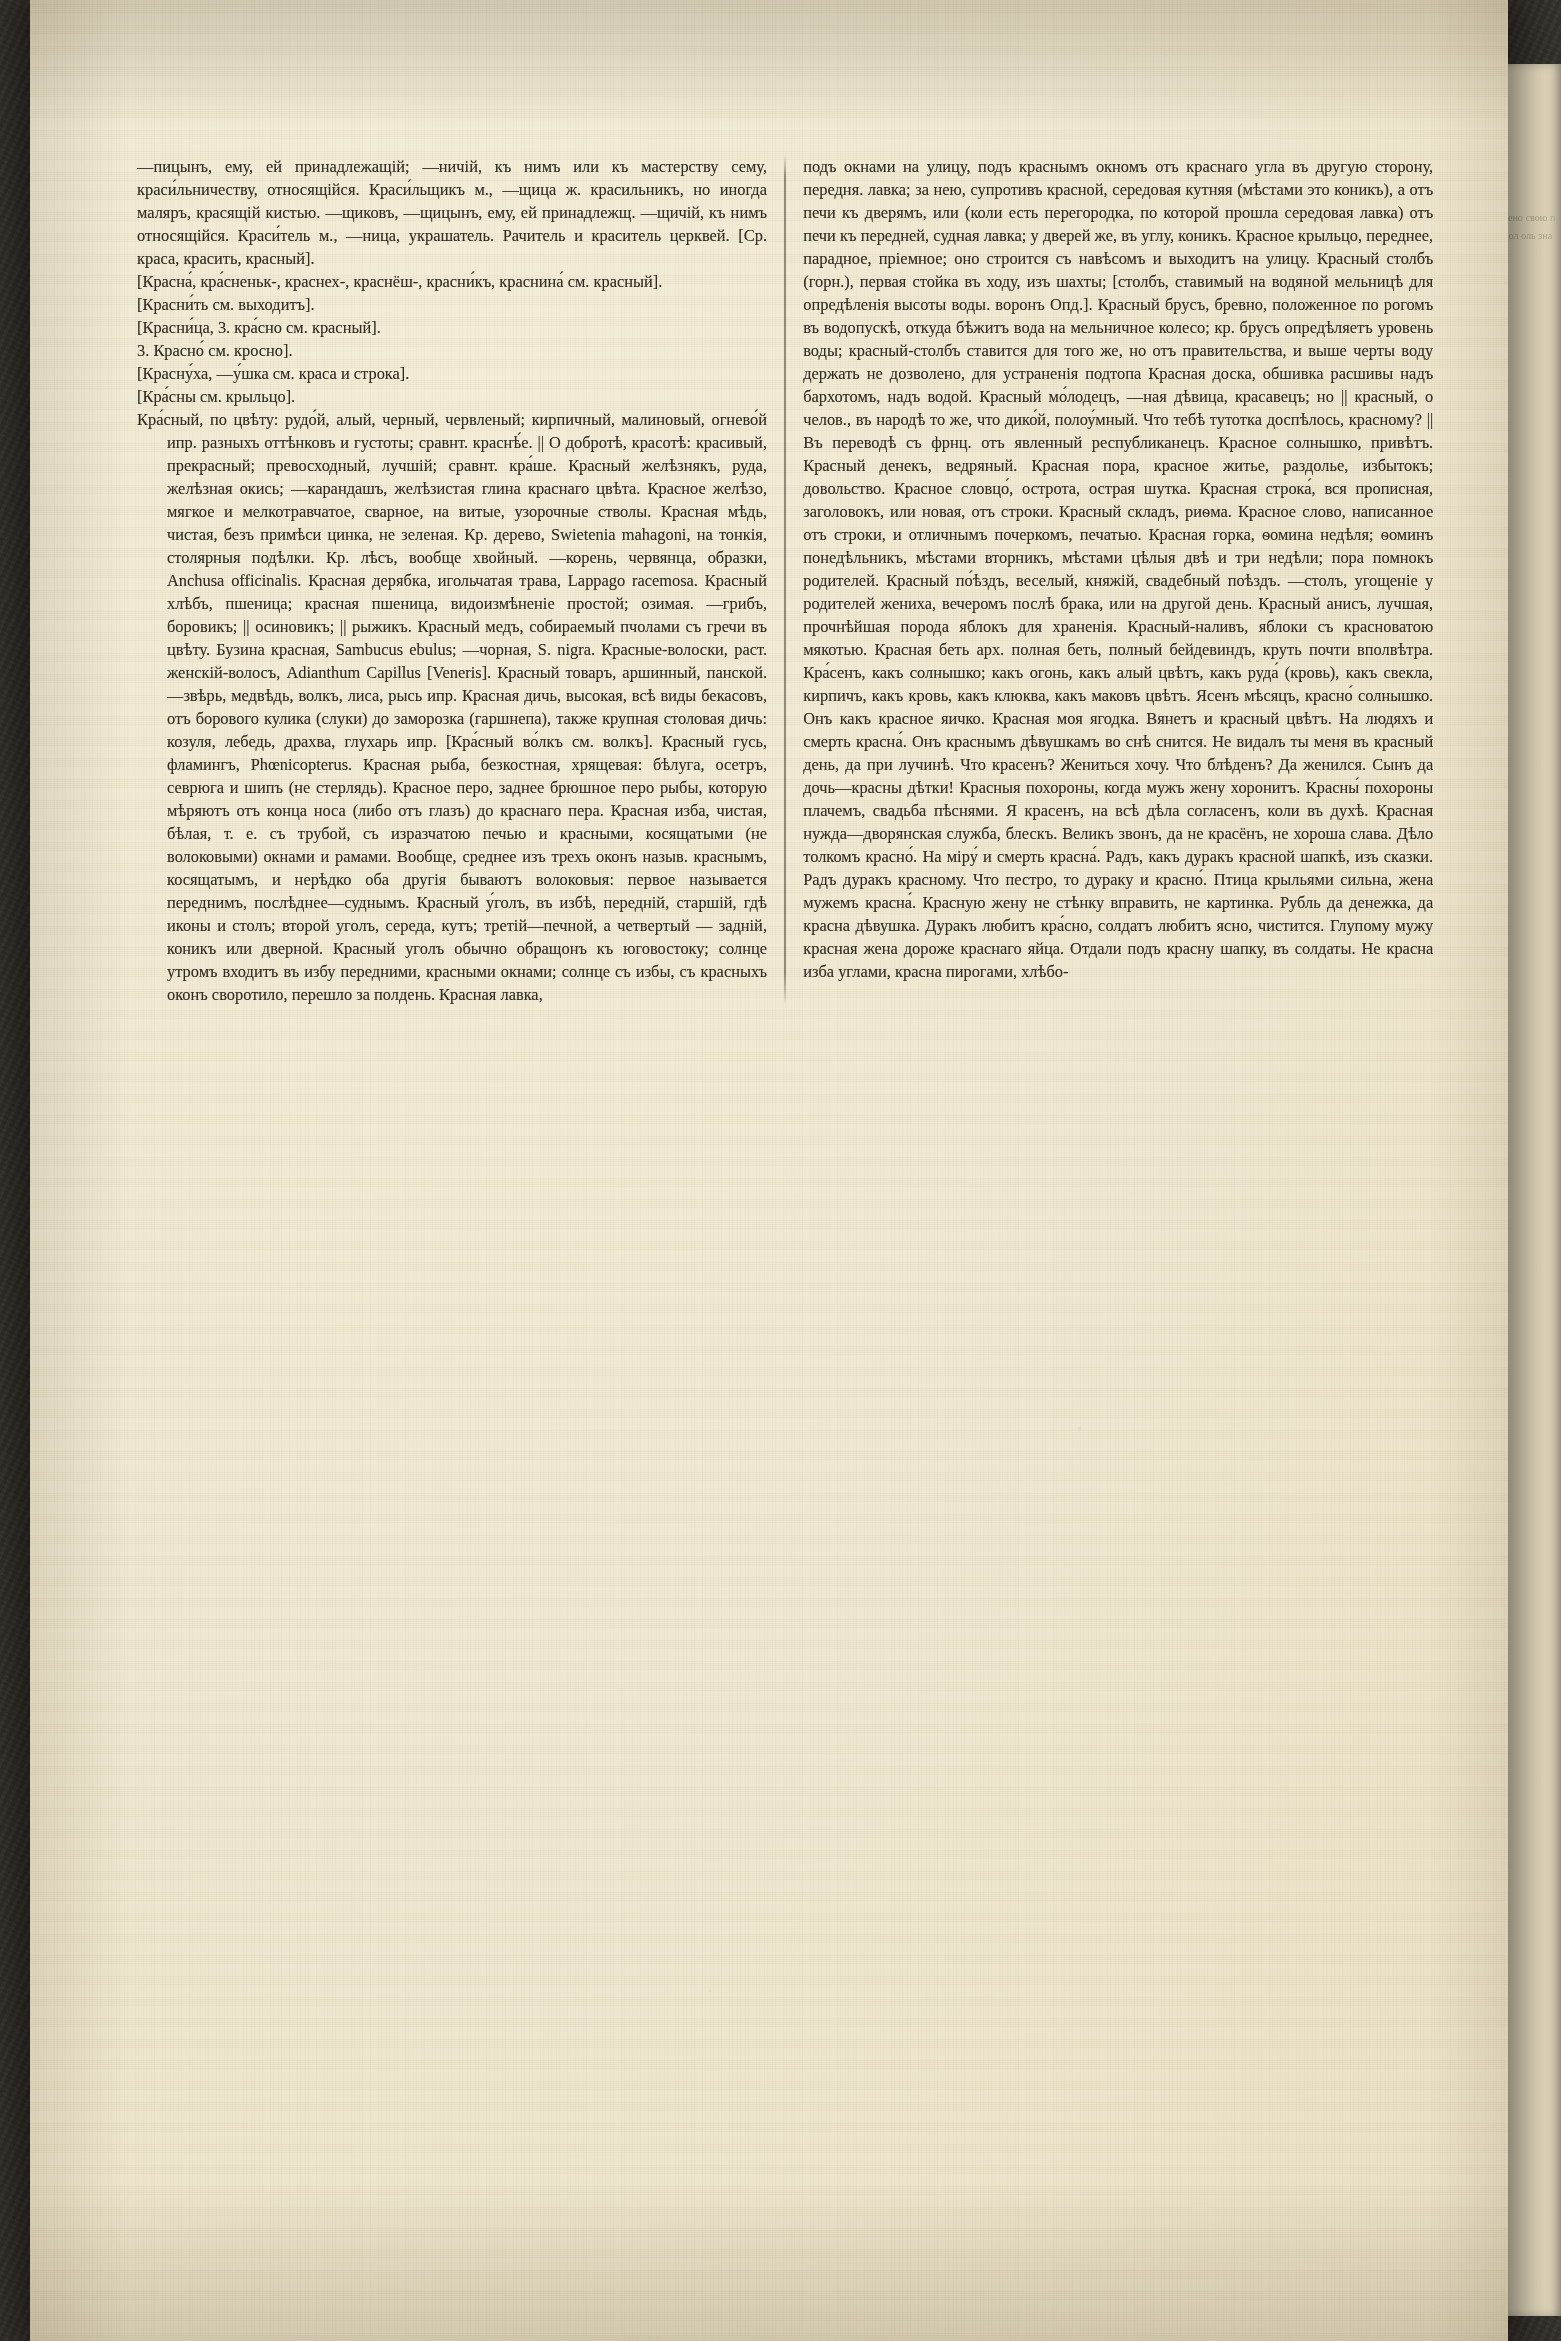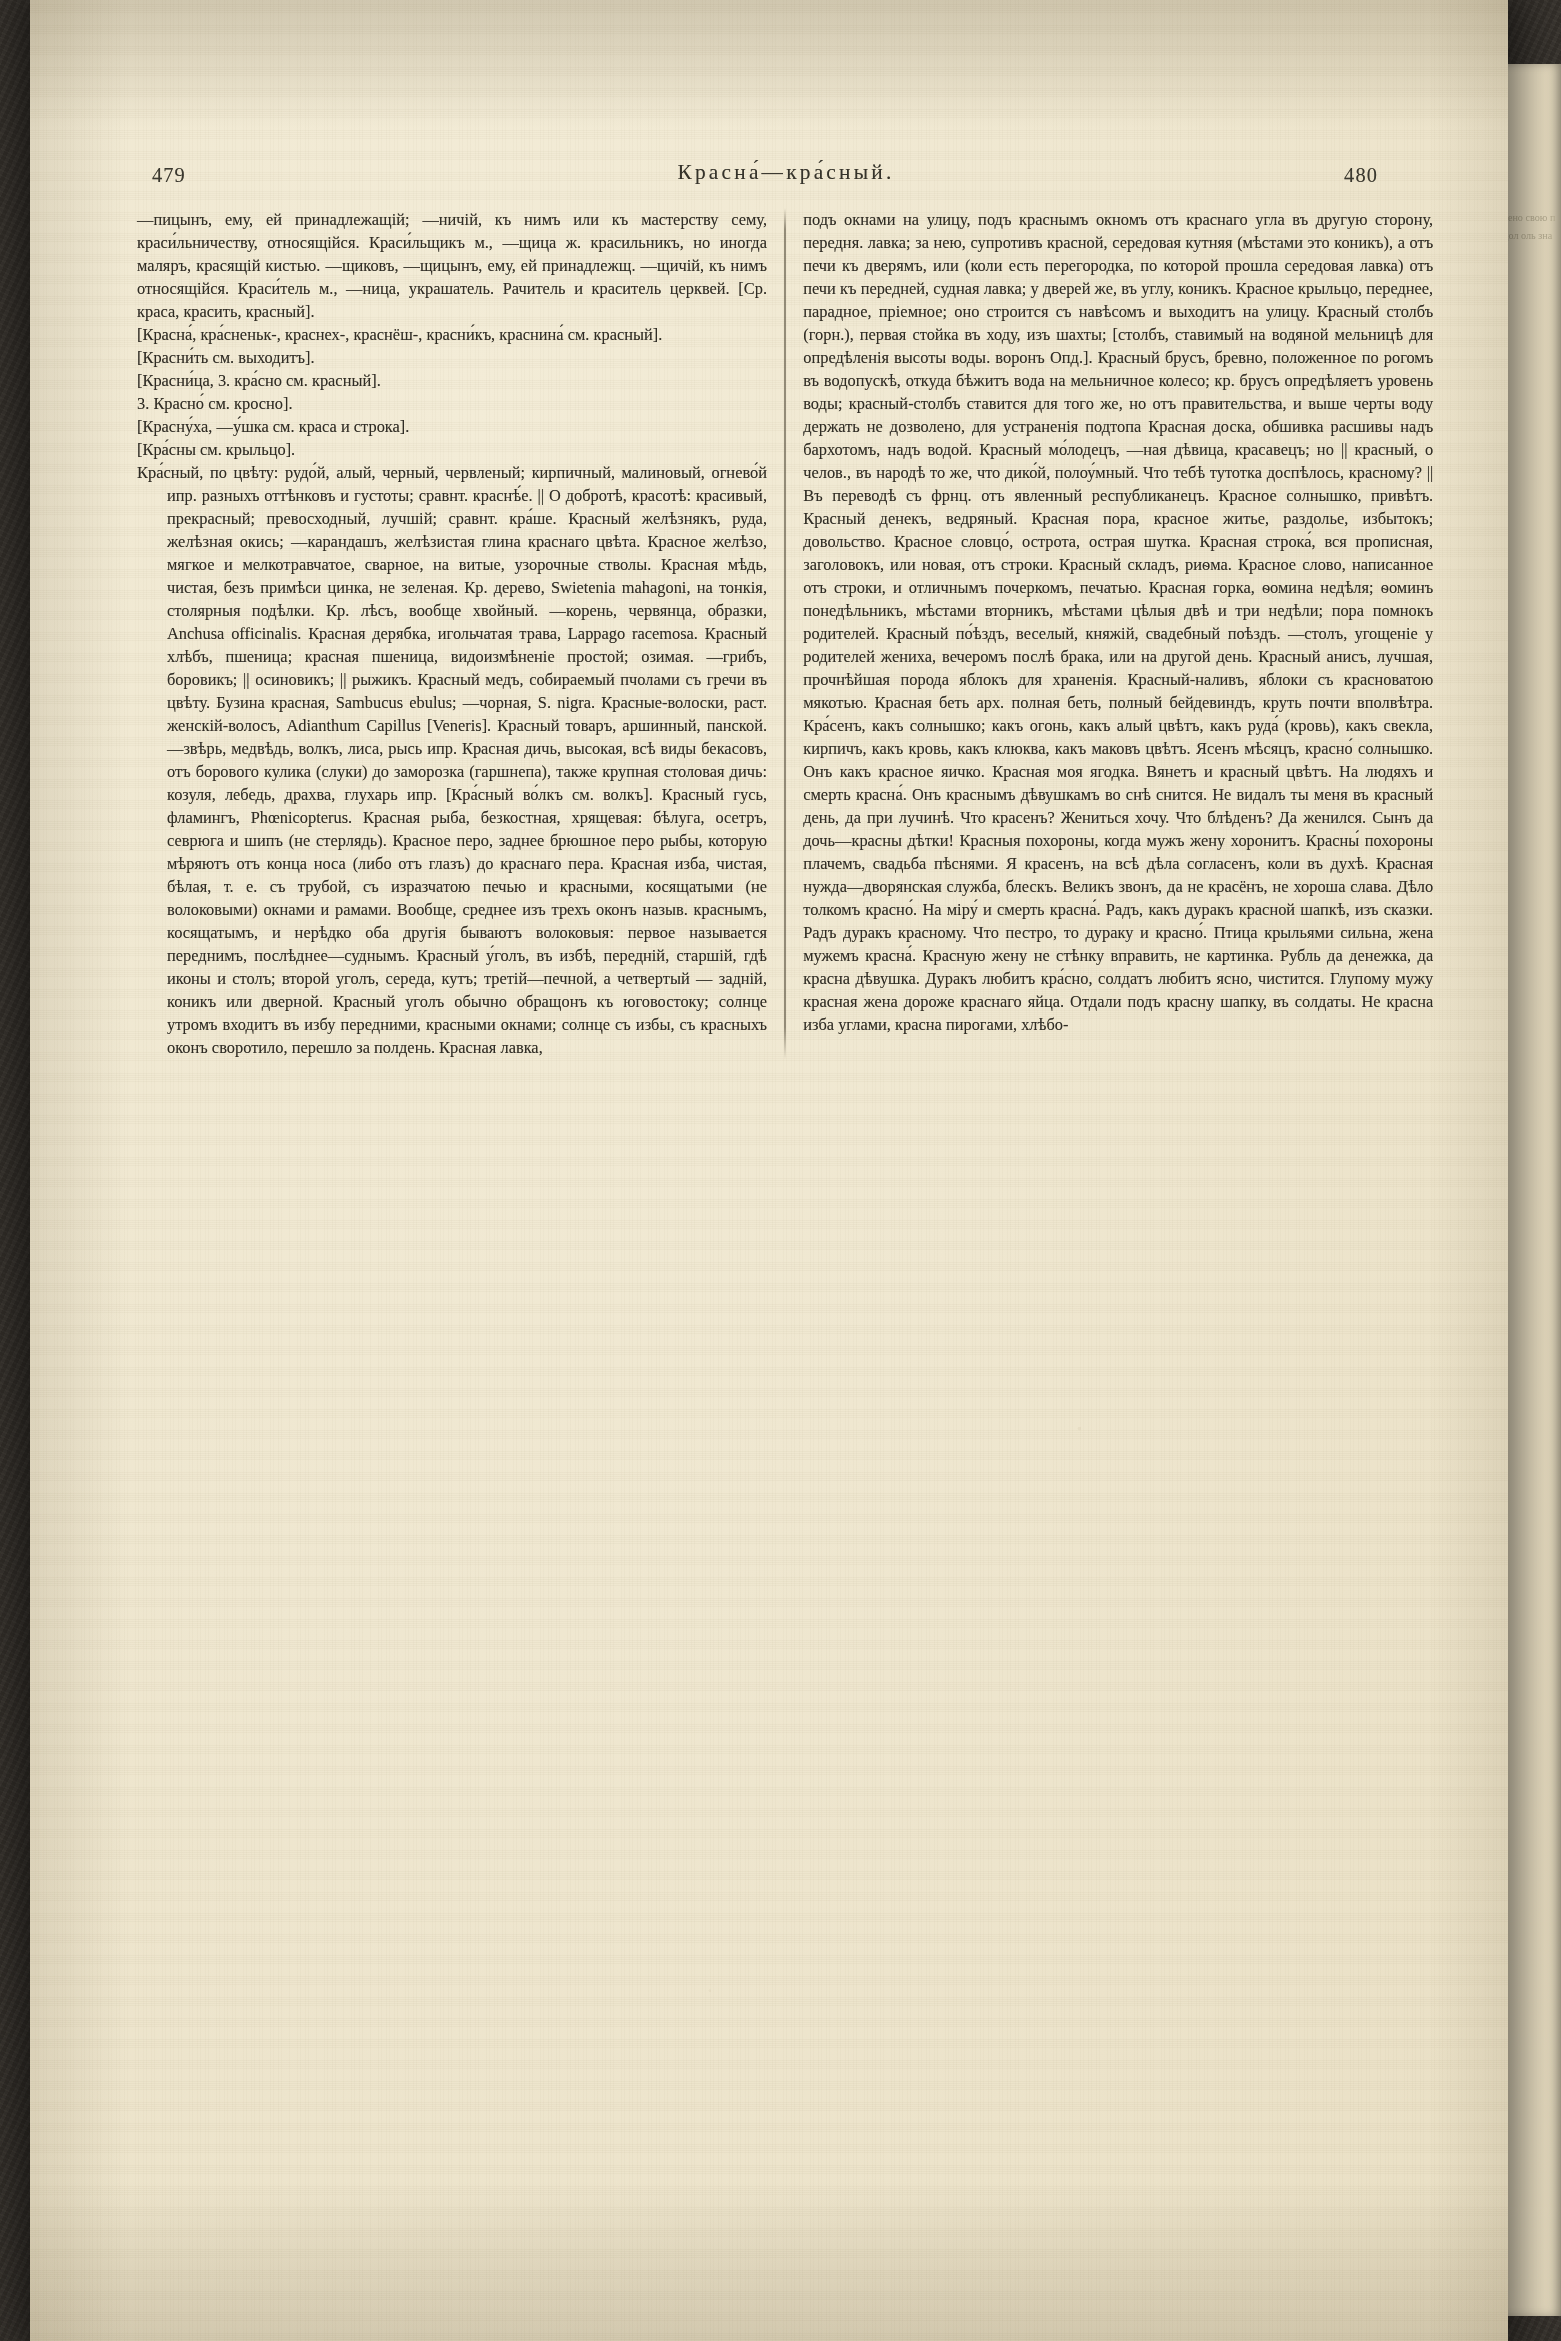--- a/index.html
+++ b/index.html
@@ -157,25 +157,20 @@
     <div class="folio">481</div>
     <div class="ghost">сады зоом хрено свою прид. Кр. Кр дол оль зна оно</div>
   </div>
 
   <div class="leaf">
     <div class="grain"></div>
     <div class="vignette"></div>
 
     <div class="printblock">
 
-      <div class="running-head">
-        <div class="folio-left">479</div>
-        <div class="head-title">Красна́—кра́сный.</div>
-        <div class="folio-right">480</div>
-      </div>
 
       <div class="columns">
 
         <div class="col left">
           <p class="flow">—пицынъ, ему, ей принадлежащiй; —ничiй, къ нимъ или къ мастерству сему, краси́льничеству, относящiйся. Краси́льщикъ м., —щица ж. красильникъ, но иногда маляръ, красящiй кистью. —щиковъ, —щицынъ, ему, ей принадлежщ. —щичiй, къ нимъ относящiйся. Краси́тель м., —ница, украшатель. Рачитель и краситель церквей. [Ср. краса, красить, красный].</p>
           <p class="entry">[Красна́, кра́сненьк-, краснех-, краснёш-, красни́къ, краснина́ см. красный].</p>
           <p class="entry">[Красни́ть см. выходитъ].</p>
           <p class="entry">[Красни́ца, 3. кра́сно см. красный].</p>
           <p class="entry">3. Красно́ см. кросно].</p>
           <p class="entry">[Красну́ха, —у́шка см. краса и строка].</p>

